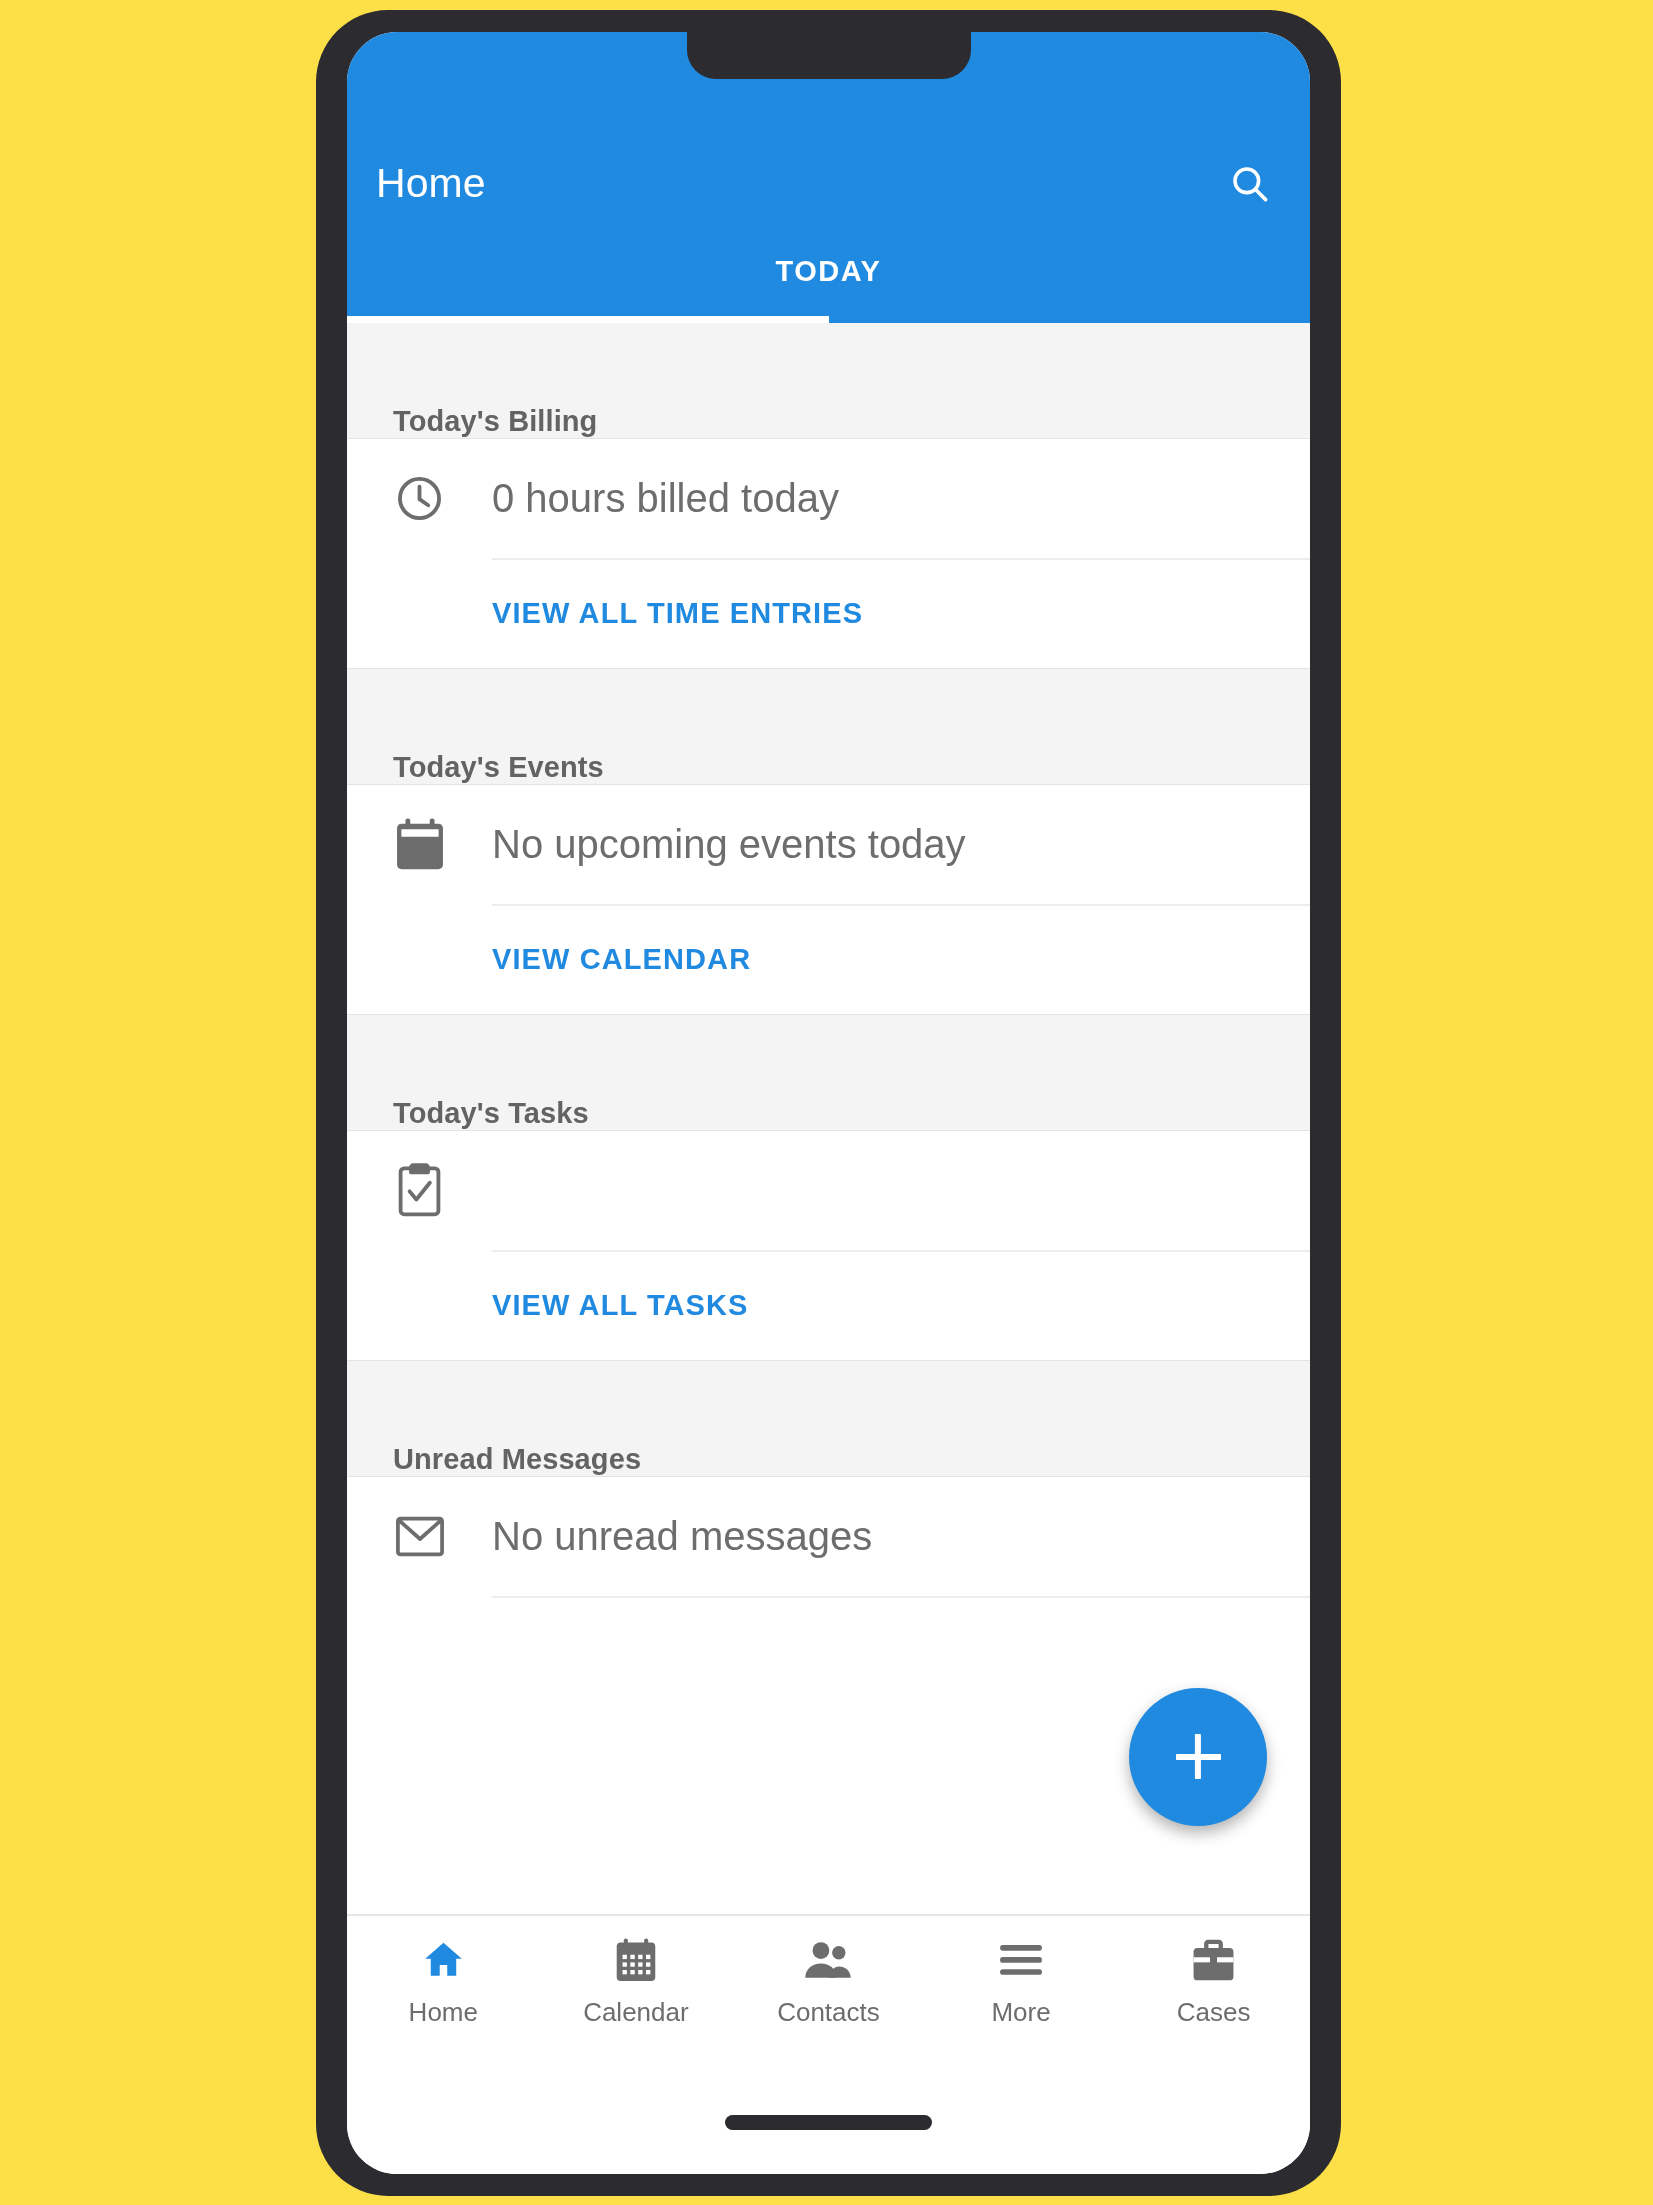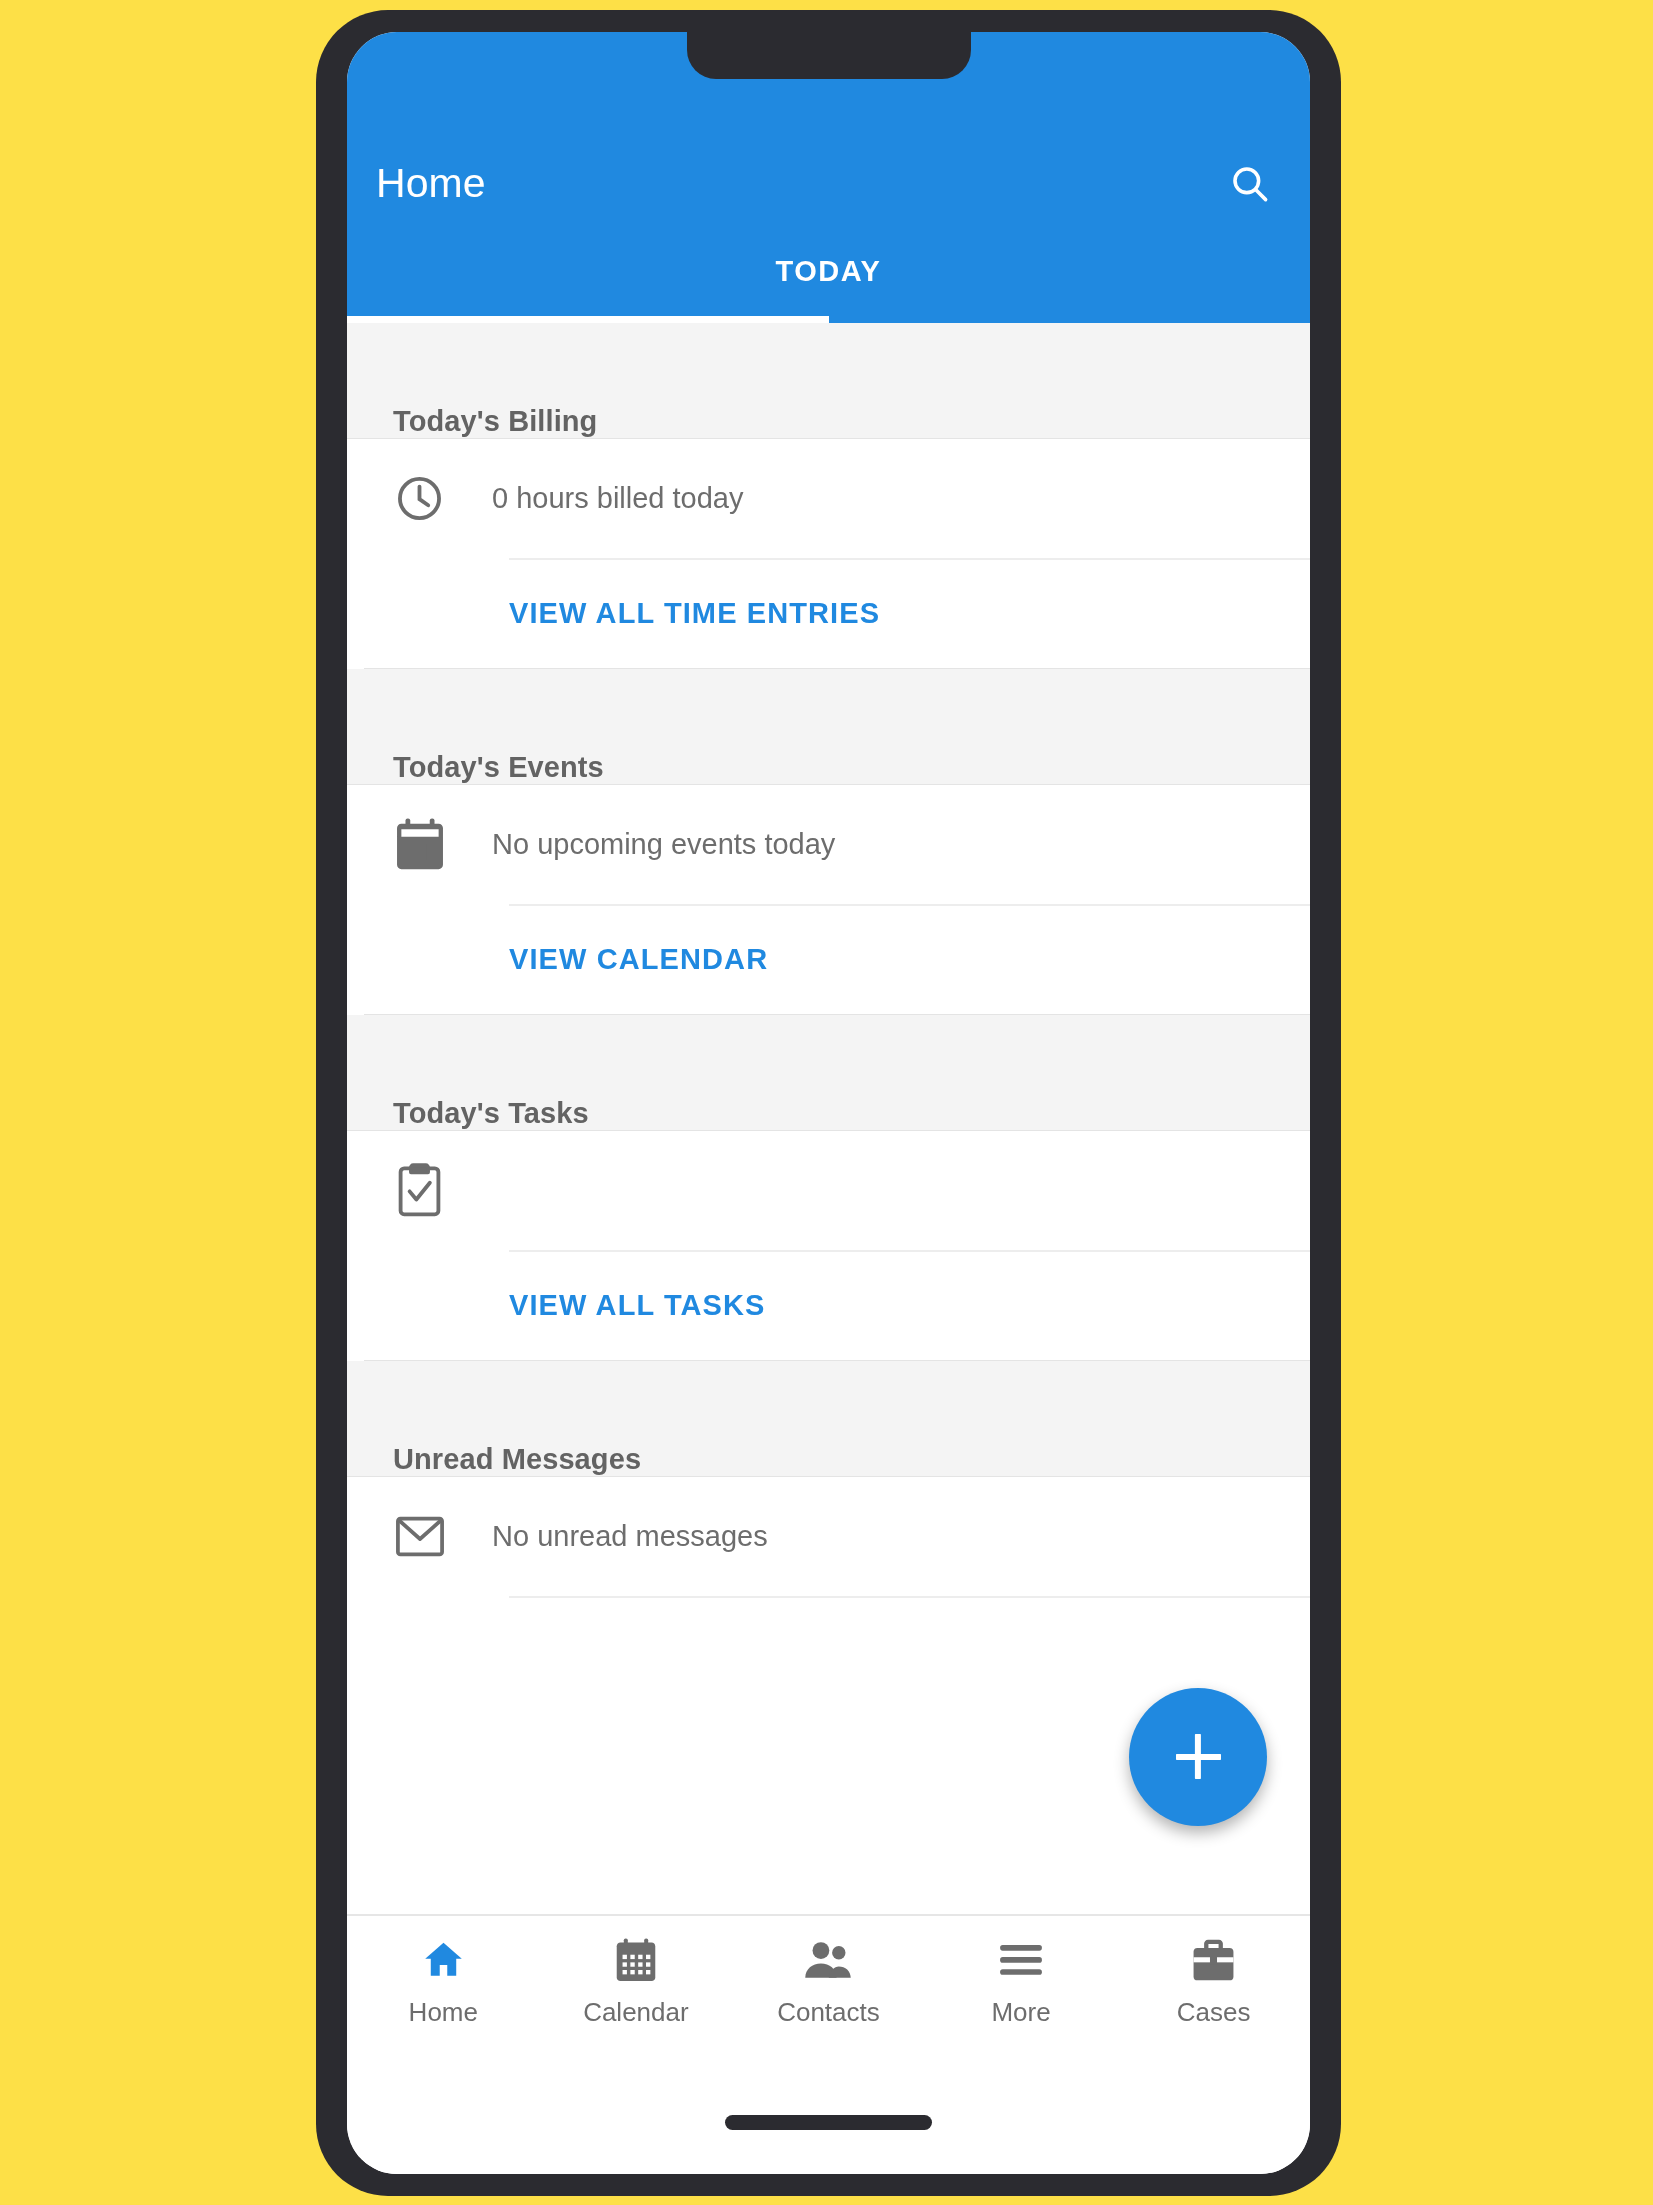--- a/index.html
+++ b/index.html
@@ -157,28 +157,27 @@
     height: 119px;
   }
   .row-body {
     flex: 1 1 auto;
     display: flex;
     align-items: center;
     height: 119px;
   }
   .row-text {
     font-family: "Liberation Sans", sans-serif;
-    font-size: 29px;
+    font-size: 40px;
     color: #6d6d6d;
     font-weight: 400;
   }
 
   .row-action {
     display: flex;
-    margin-left: 17px;
   }
   .row-action-spacer { flex: 0 0 145px; }
   .row-action-body {
     flex: 1 1 auto;
     border-top: 2.1px solid #ededed;
     height: 110px;
     display: flex;
     align-items: center;
   }
   .link-btn {

